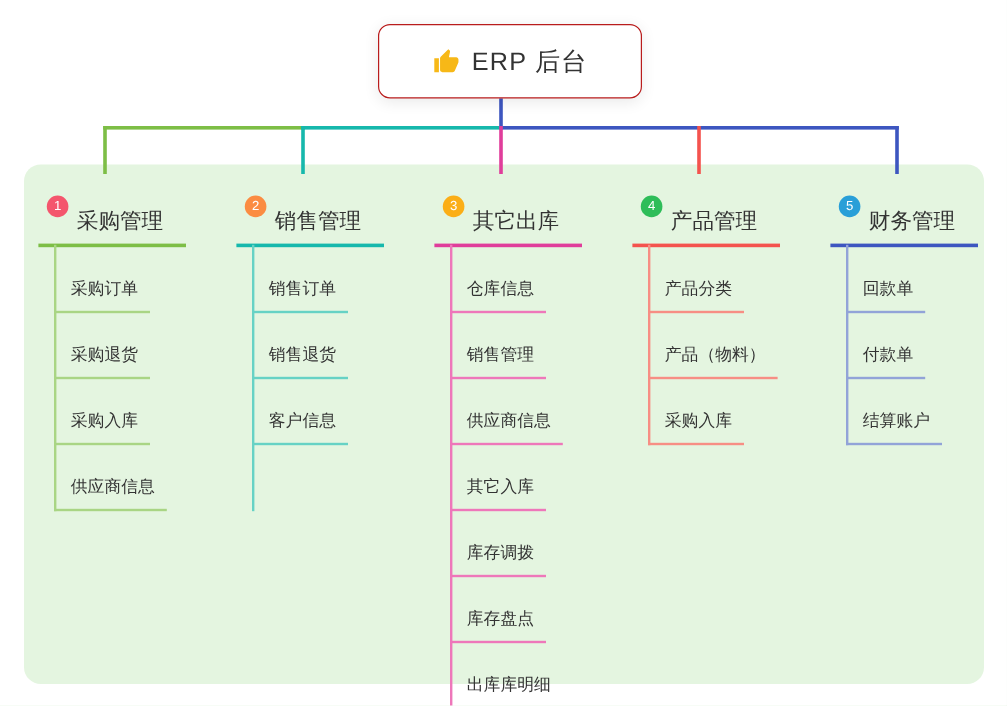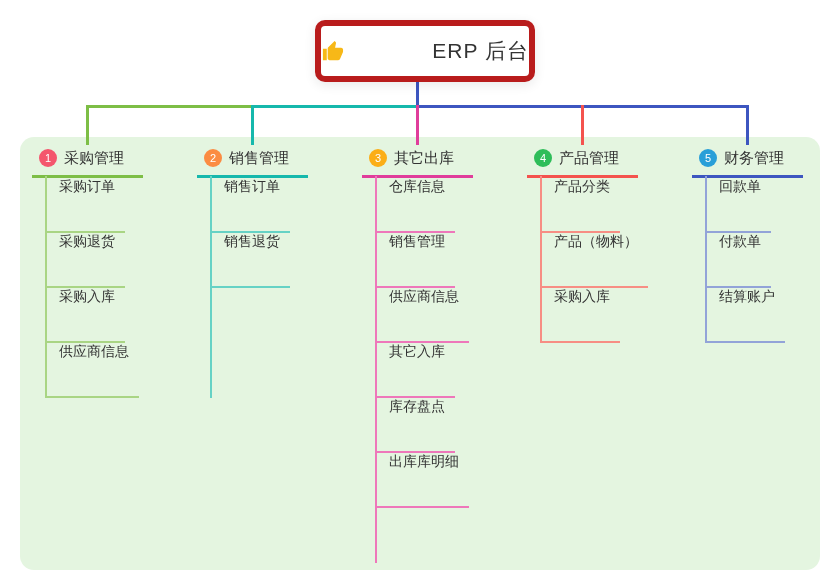--- a/index.html
+++ b/index.html
@@ -22,26 +22,26 @@
     width: 800px; height: 433px;
     background: #e4f5e0;
     border-radius: 14px;
   }
   
   #root-node {
     position: absolute;
     left: 315px; top: 20px;
     width: 220px; height: 62px;
     background: #ffffff;
-    border: 6px solid #b91c1c;
+    border: 1px solid #b91c1c;
     border-radius: 10px;
     box-shadow: 0 3px 12px rgba(0,0,0,0.09);
     display: flex;
     align-items: center;
-    justify-content: space-between;
+    justify-content: center;
     gap: 10px;
     cursor: default;
   }
   #root-node .root-title {
     font-size: 21px;
     color: #333333;
     font-weight: 500;
     letter-spacing: 1px;
     white-space: nowrap;
   }
@@ -62,34 +62,36 @@
     width: 18px; height: 18px;
     border-radius: 50%;
     background: var(--badge);
     color: #ffffff;
     font-size: 11px;
     line-height: 18px;
     text-align: center;
     flex: 0 0 18px;
   }
   .col-title {
-    font-size: 15px;
+    font-size: 18px;
     font-weight: 500;
     color: #333333;
+    margin-top: 24px;
   }
   .items { position: relative; }
   .trunk {
     position: absolute;
     left: 13px; top: -2px;
     width: 2px;
     background: var(--lite);
   }
   .row {
     height: 55px;
     display: flex;
+    align-items: flex-end;
   }
   .node-label {
     margin-left: 13px;
     padding: 0 10px 9px 14px;
     border-bottom: 2px solid var(--lite);
     font-size: 14px;
     color: #333333;
     white-space: nowrap;
     cursor: default;
   }
@@ -147,20 +149,23 @@
         <span class="col-title">销售管理</span>
       </div>
       <div class="items">
         <div class="trunk" style="height: 222px;"></div>
       <div class="row">
           <span class="node-label">销售订单</span>
         </div>
         <div class="row">
           <span class="node-label">销售退货</span>
         </div>
+        <div class="row">
+          <span class="node-label">客户信息</span>
+        </div>
       </div>
     </div>
     <div class="column" style="left: 362px; --line: #e03d9b; --lite: #ee77ba; --badge: #fbae17;">
       <div class="col-header">
         <span class="badge">3</span>
         <span class="col-title">其它出库</span>
       </div>
       <div class="items">
         <div class="trunk" style="height: 387px;"></div>
       <div class="row">
@@ -169,20 +174,23 @@
         <div class="row">
           <span class="node-label">销售管理</span>
         </div>
         <div class="row">
           <span class="node-label">供应商信息</span>
         </div>
         <div class="row">
           <span class="node-label">其它入库</span>
         </div>
         <div class="row">
+          <span class="node-label">库存调拨</span>
+        </div>
+        <div class="row">
           <span class="node-label">库存盘点</span>
         </div>
         <div class="row">
           <span class="node-label">出库库明细</span>
         </div>
       </div>
     </div>
     <div class="column" style="left: 527px; --line: #f4534e; --lite: #f78e84; --badge: #2ebd59;">
       <div class="col-header">
         <span class="badge">4</span>

